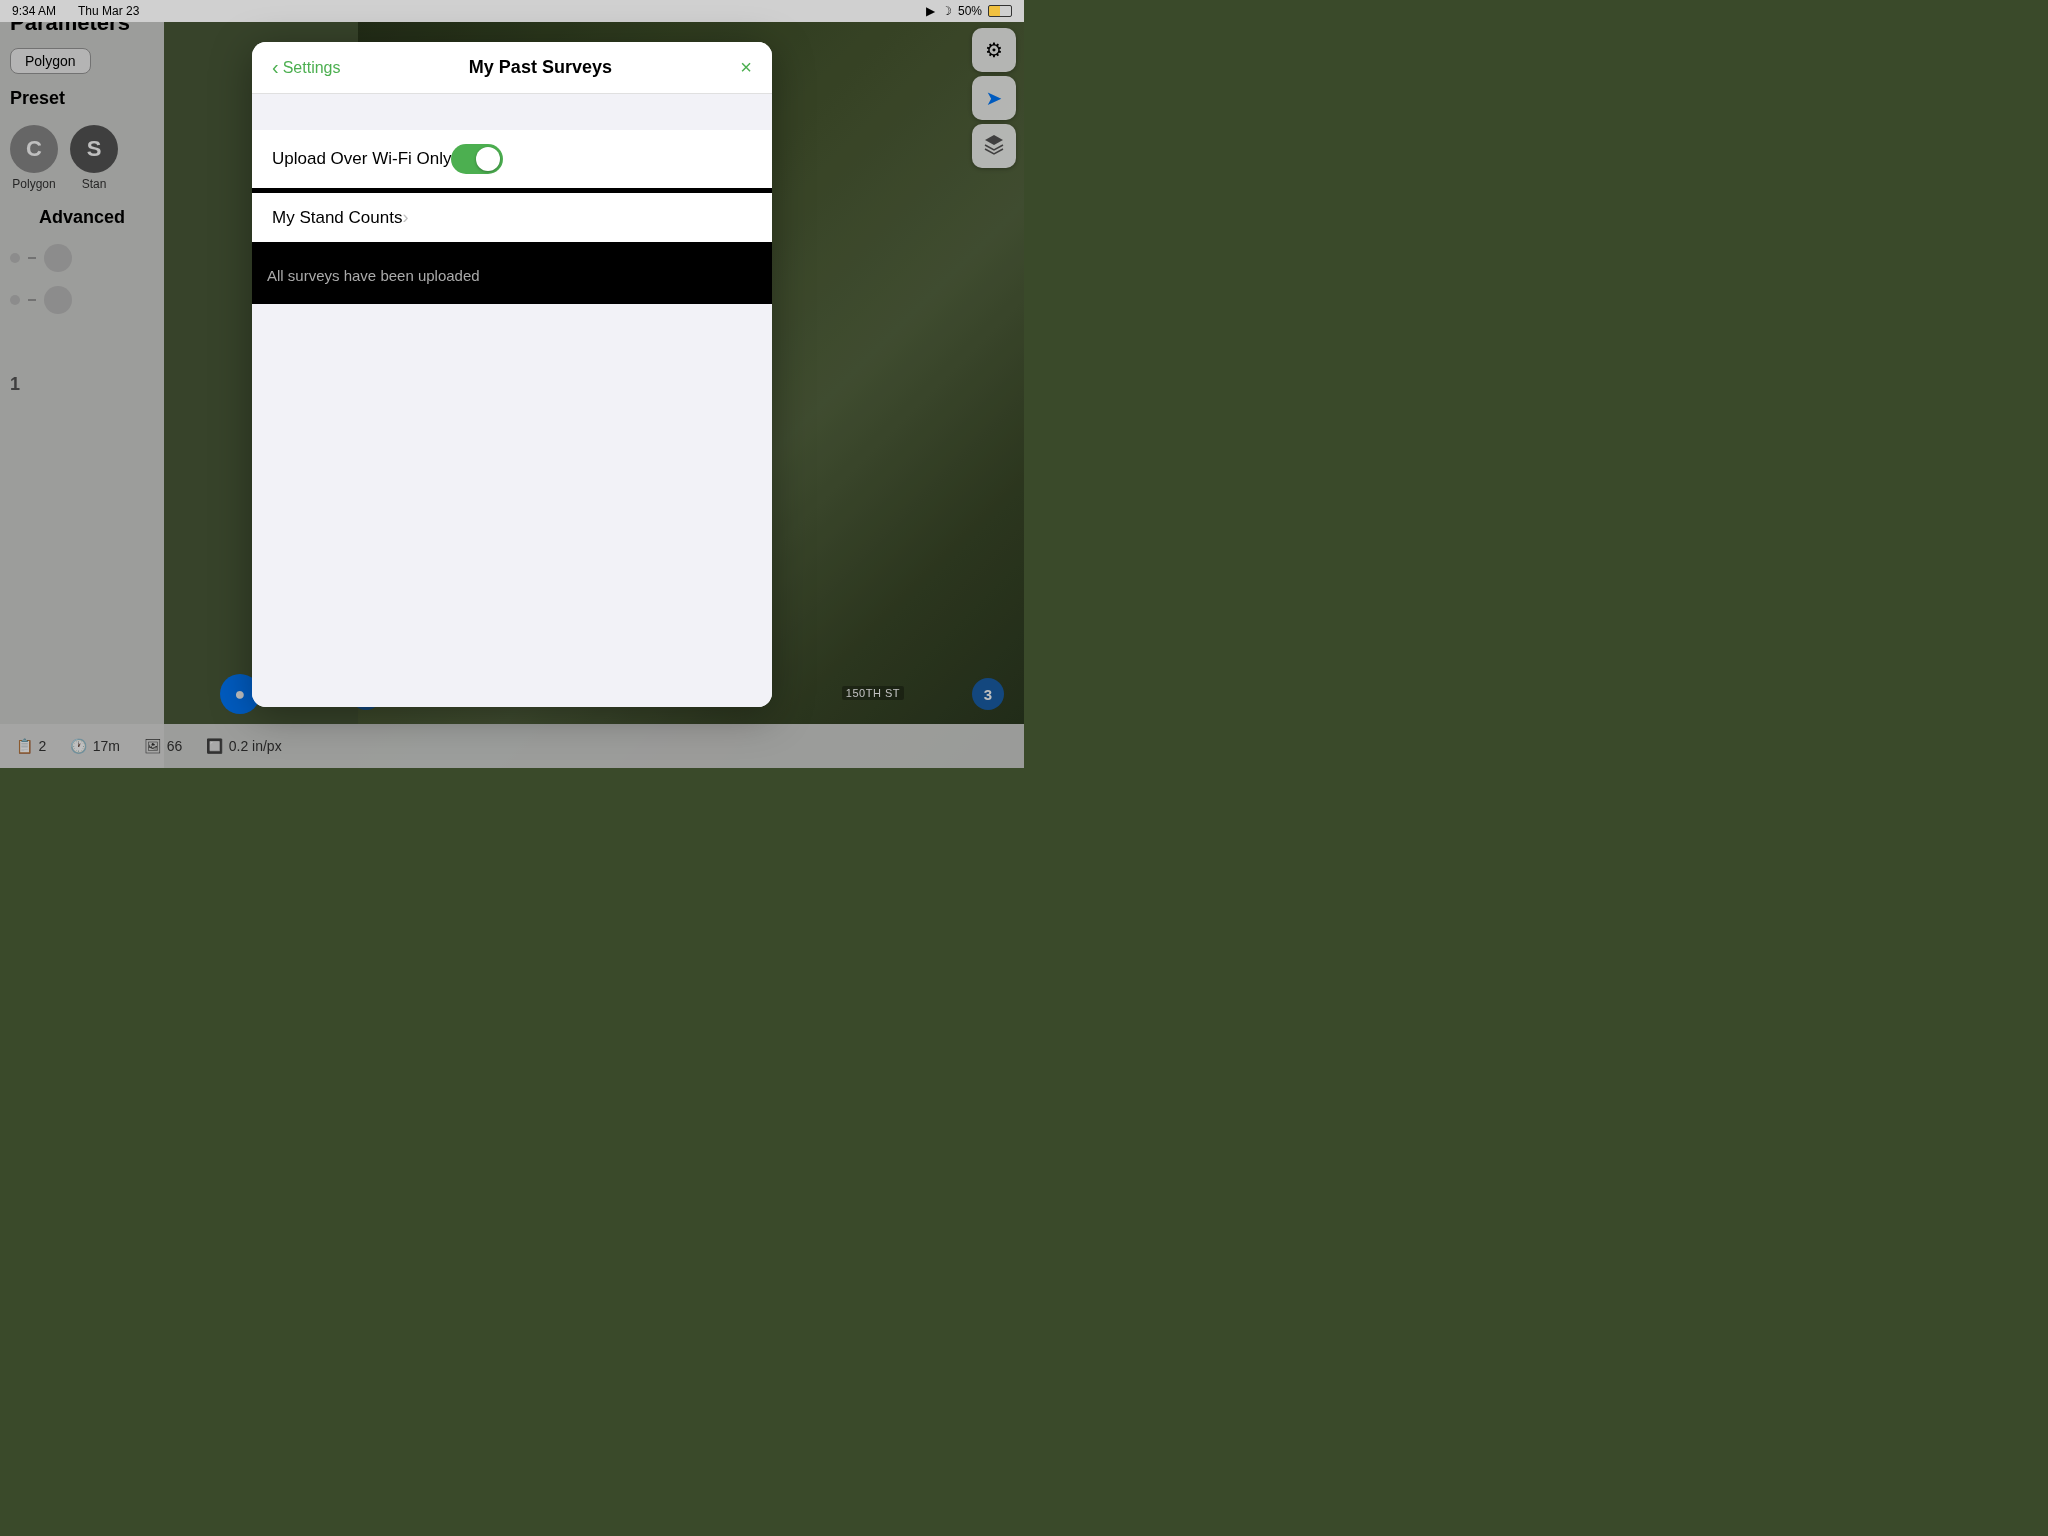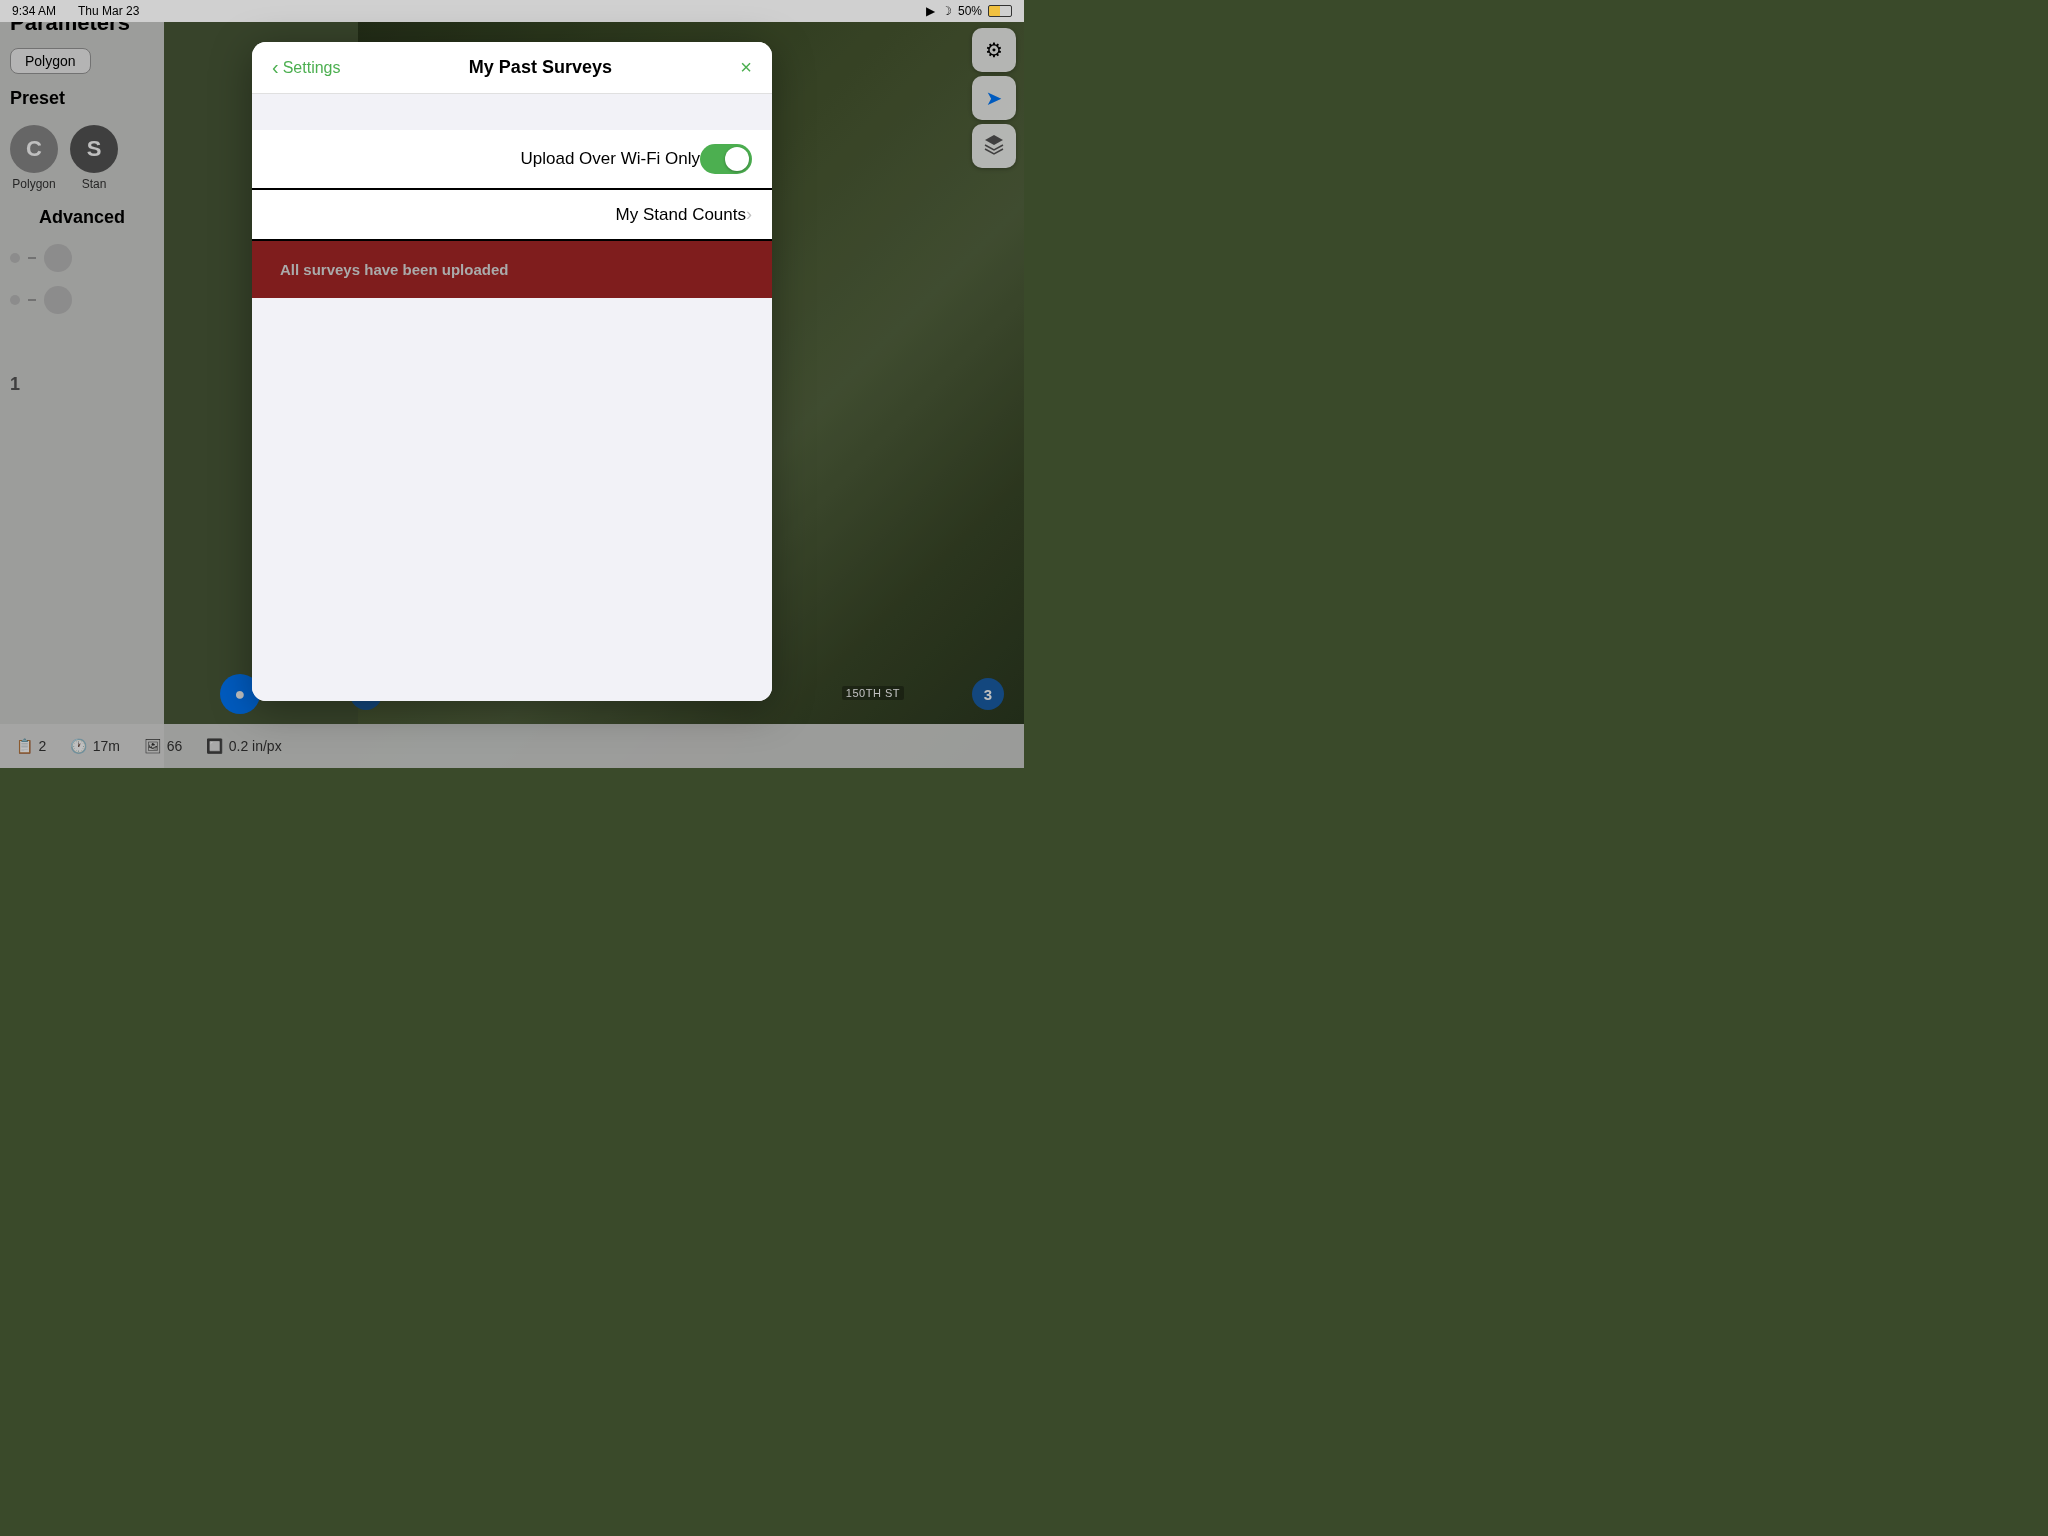--- a/index.html
+++ b/index.html
@@ -267,23 +267,23 @@
     }
 
     .modal-section-header {
       height: 36px;
       background: #f2f2f7;
     }
 
     .modal-row {
       display: flex;
       align-items: center;
-      justify-content: flex-end;
+      justify-content: flex-start;
       padding: 14px 20px;
-      border-bottom: 2px solid #000000;
+      border-bottom: 5px solid #000000;
       background: #fff;
     }
 
     .modal-row-label {
       font-size: 17px;
       color: #000;
     }
 
     
     .toggle-track {
@@ -306,25 +306,24 @@
     }
 
     
     .chevron {
       color: #c0c0c0;
       font-size: 18px;
     }
 
     
     .empty-message {
-      padding: 20px 28px;
+      padding: 20px 15px;
       font-size: 15px;
       color: #aaa;
-      background: #7f1d1d;
-      font-weight: bold;
+      background: #000000;
     }
 
     .modal-content-area {
       background: #f2f2f7;
       height: 460px;
     }
 
     
     .road-label {
       position: absolute;

